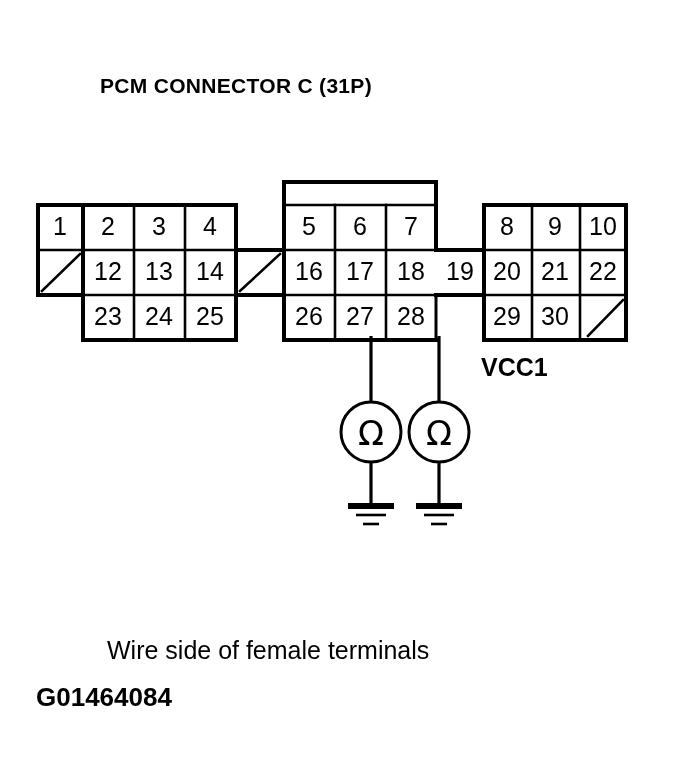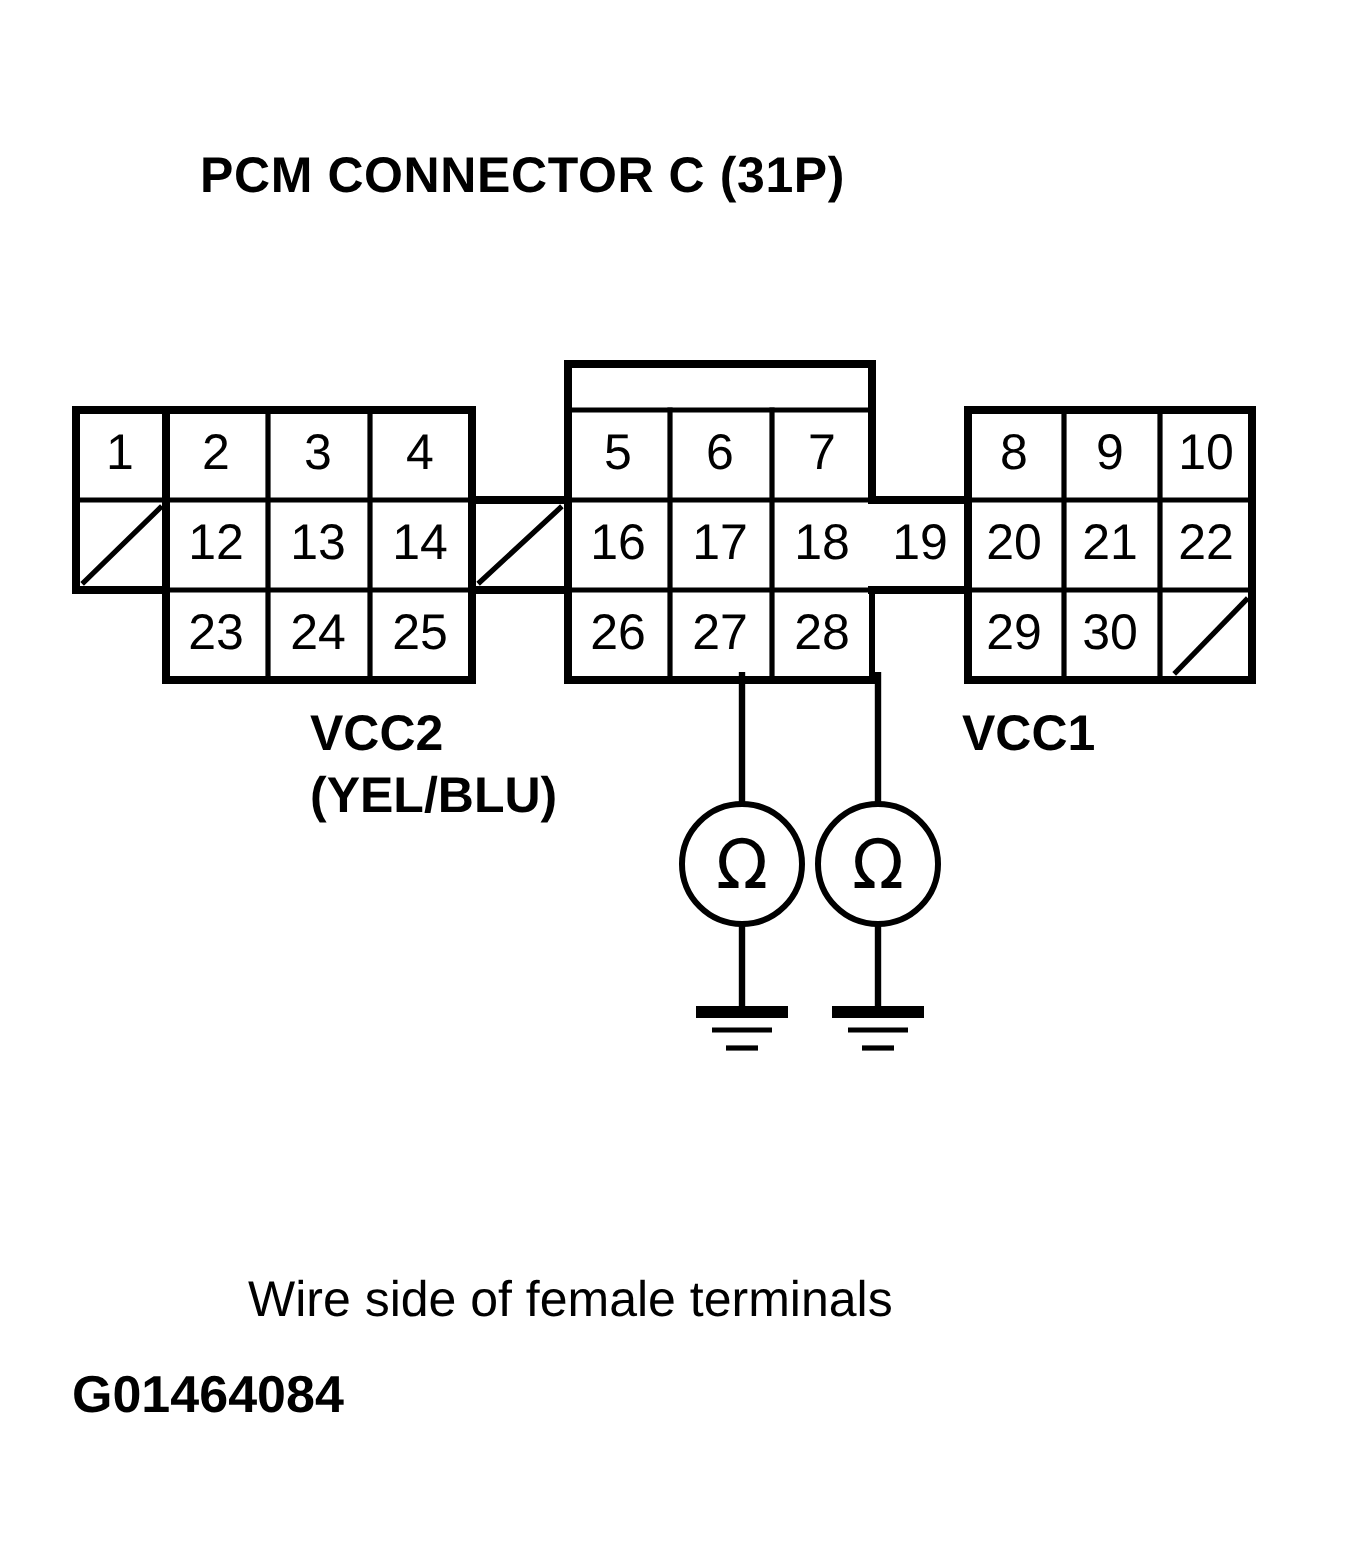--- a/index.html
+++ b/index.html
@@ -18,21 +18,21 @@
     height: 782px;
     background: #ffffff;
     overflow: hidden;
   }
 
   
   #title {
     position: absolute;
     left: 100px;
     top: 74px;
-    font-size: 25px;
+    font-size: 21px;
     font-weight: bold;
     letter-spacing: 0.3px;
     white-space: nowrap;
   }
 
   
   #connector {
     position: absolute;
     left: 36px;
     top: 180px;
@@ -75,21 +75,21 @@
     font-family: "DejaVu Sans", sans-serif;
     font-size: 34px;
     fill: #000000;
     text-anchor: middle;
     dominant-baseline: central;
   }
 
   
   #caption {
     position: absolute;
-    left: 124px;
+    left: 107px;
     top: 636px;
     font-size: 25px;
     white-space: nowrap;
     text-align: center;
   }
   #figure-id {
     position: absolute;
     left: 36px;
     top: 682px;
     font-size: 26px;
@@ -187,24 +187,20 @@
       <text class="cell-num" x="123" y="138">24</text>
       <text class="cell-num" x="174" y="138">25</text>
       <text class="cell-num" x="273" y="138">26</text>
       <text class="cell-num" x="324" y="138">27</text>
       <text class="cell-num" x="375" y="138">28</text>
       <text class="cell-num" x="471" y="138">29</text>
       <text class="cell-num" x="519" y="138">30</text>
     </svg>
   </div>
 
-  <div id="vcc2-label" class="vcc-label">
-    <div>VCC2</div>
-    <div>(YEL/BLU)</div>
-  </div>
 
   <div id="vcc1-label" class="vcc-label">
     <div>VCC1</div>
   </div>
 
   <div id="meters">
     <svg width="150" height="210" viewBox="0 0 150 210" aria-hidden="true">
       <g fill="none" stroke="#000000" stroke-width="3.2" stroke-linecap="butt">
 
         <path d="M 41 0 L 41 66"></path>

